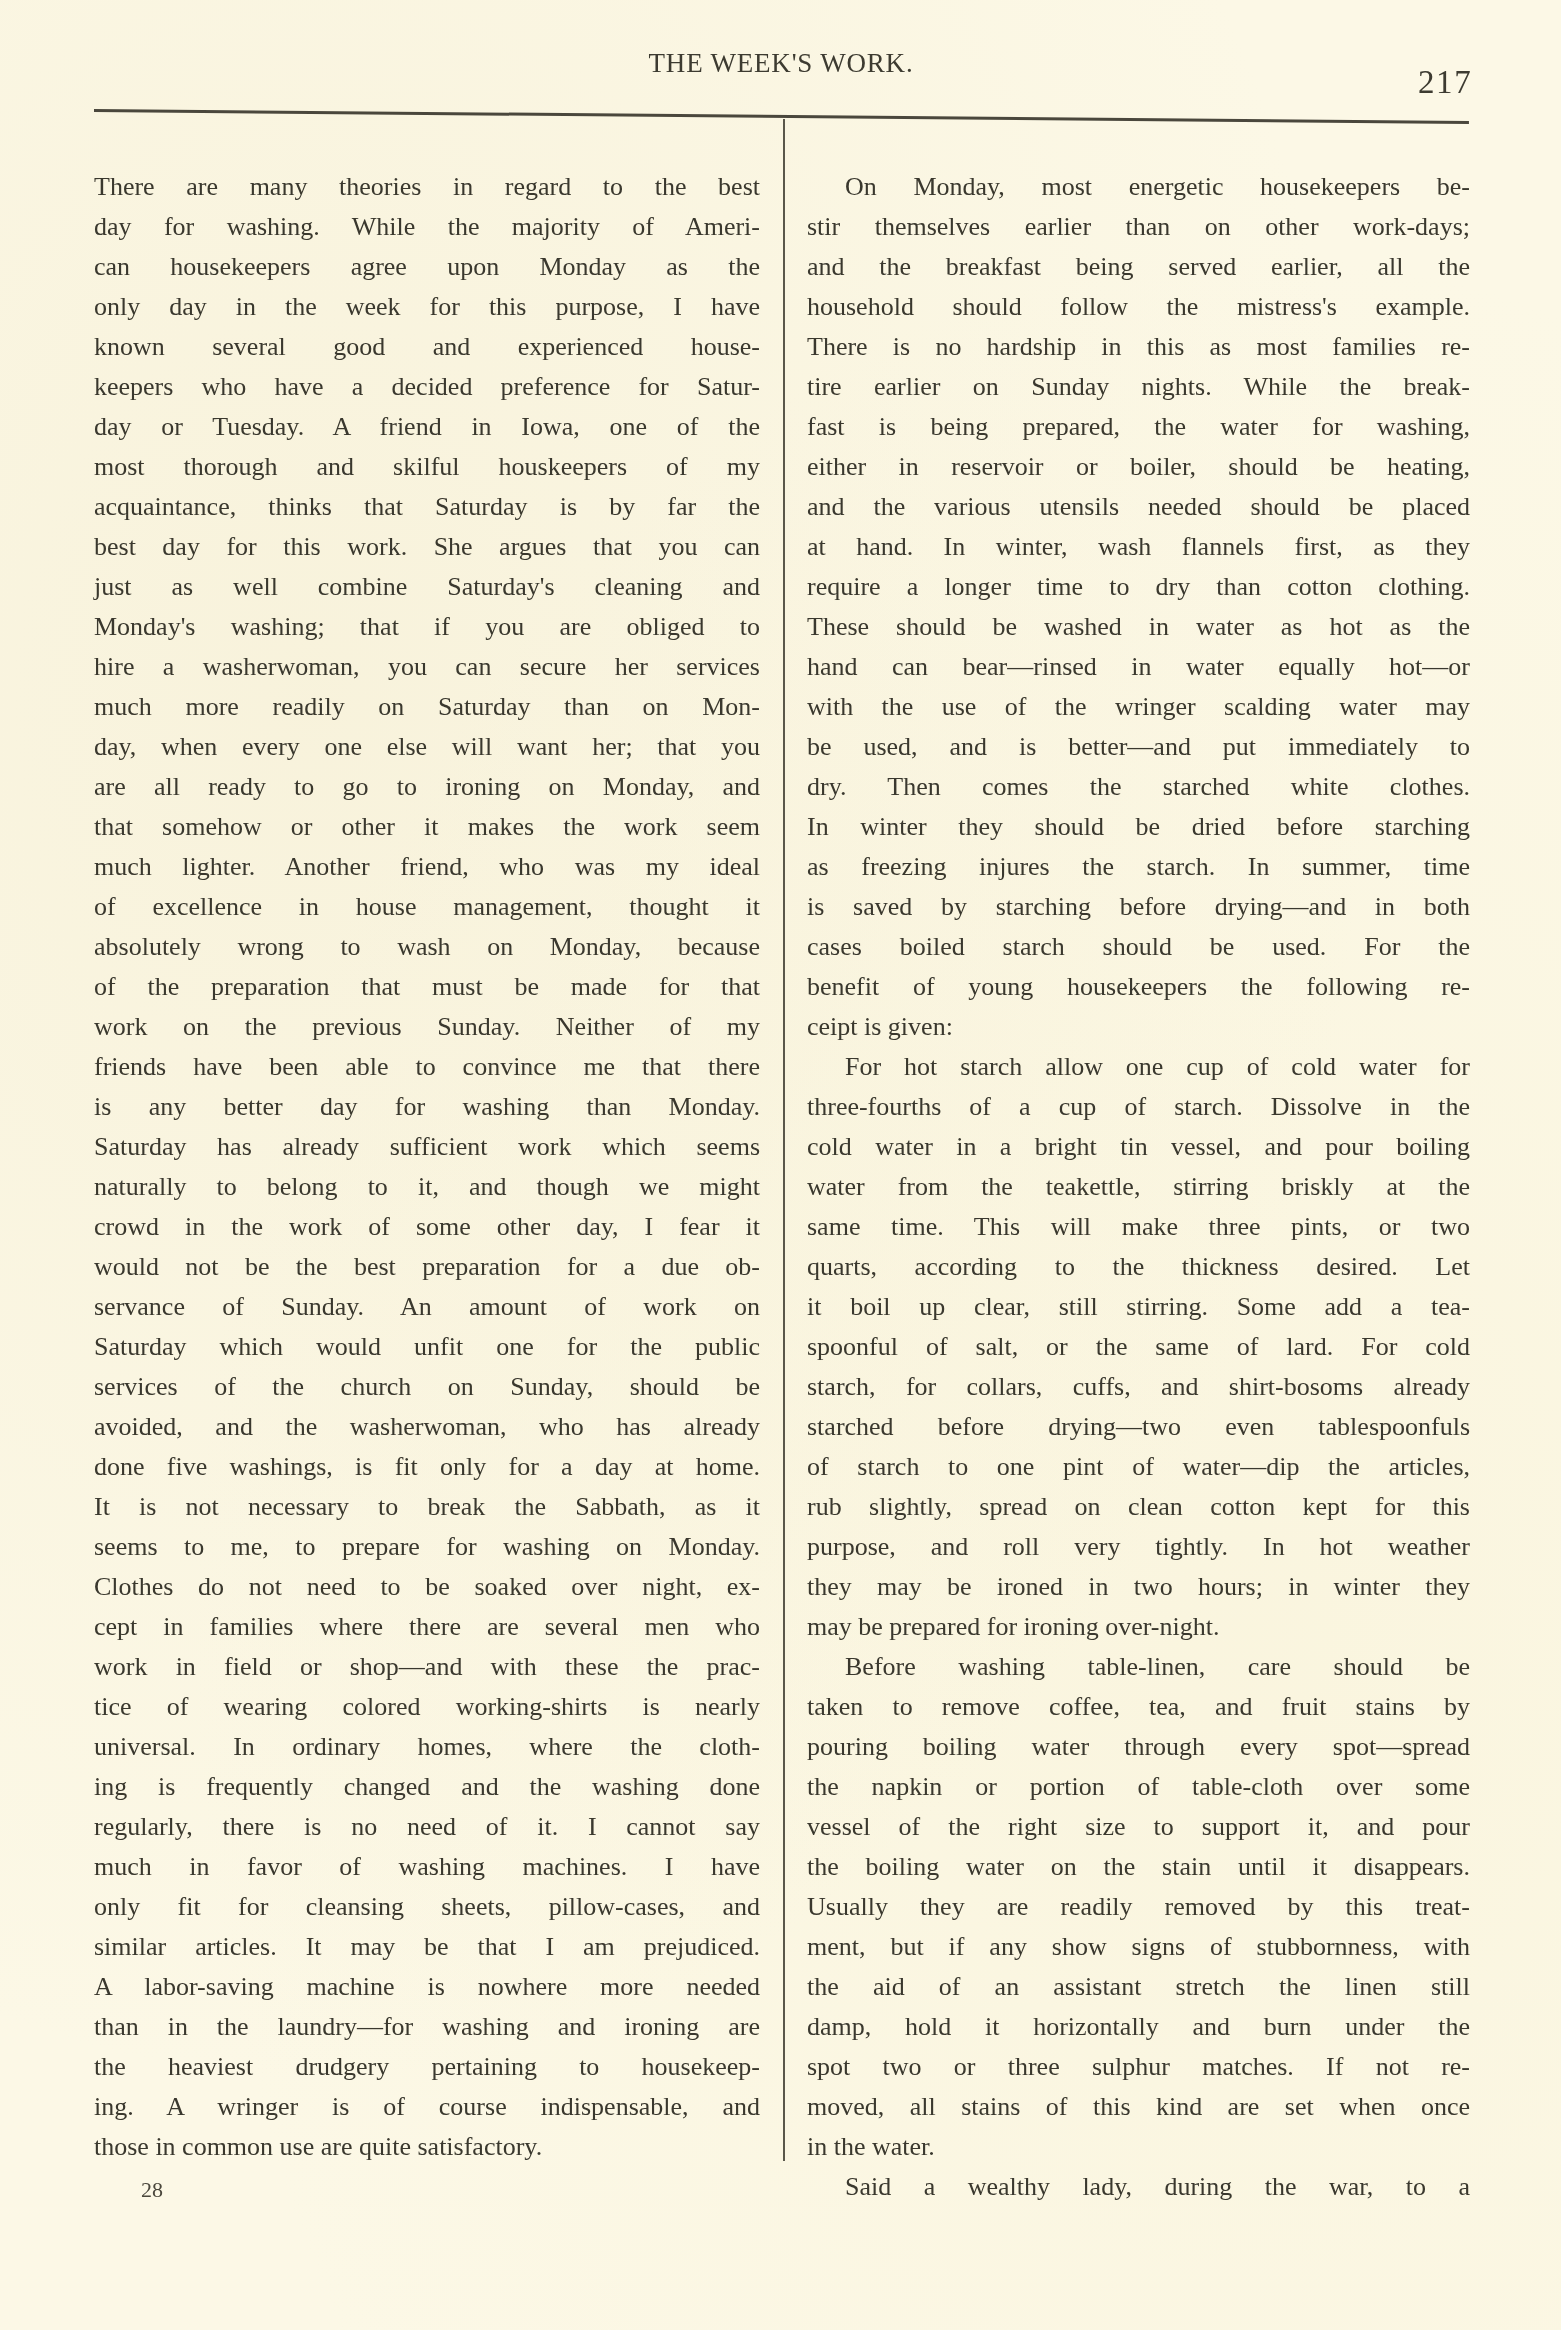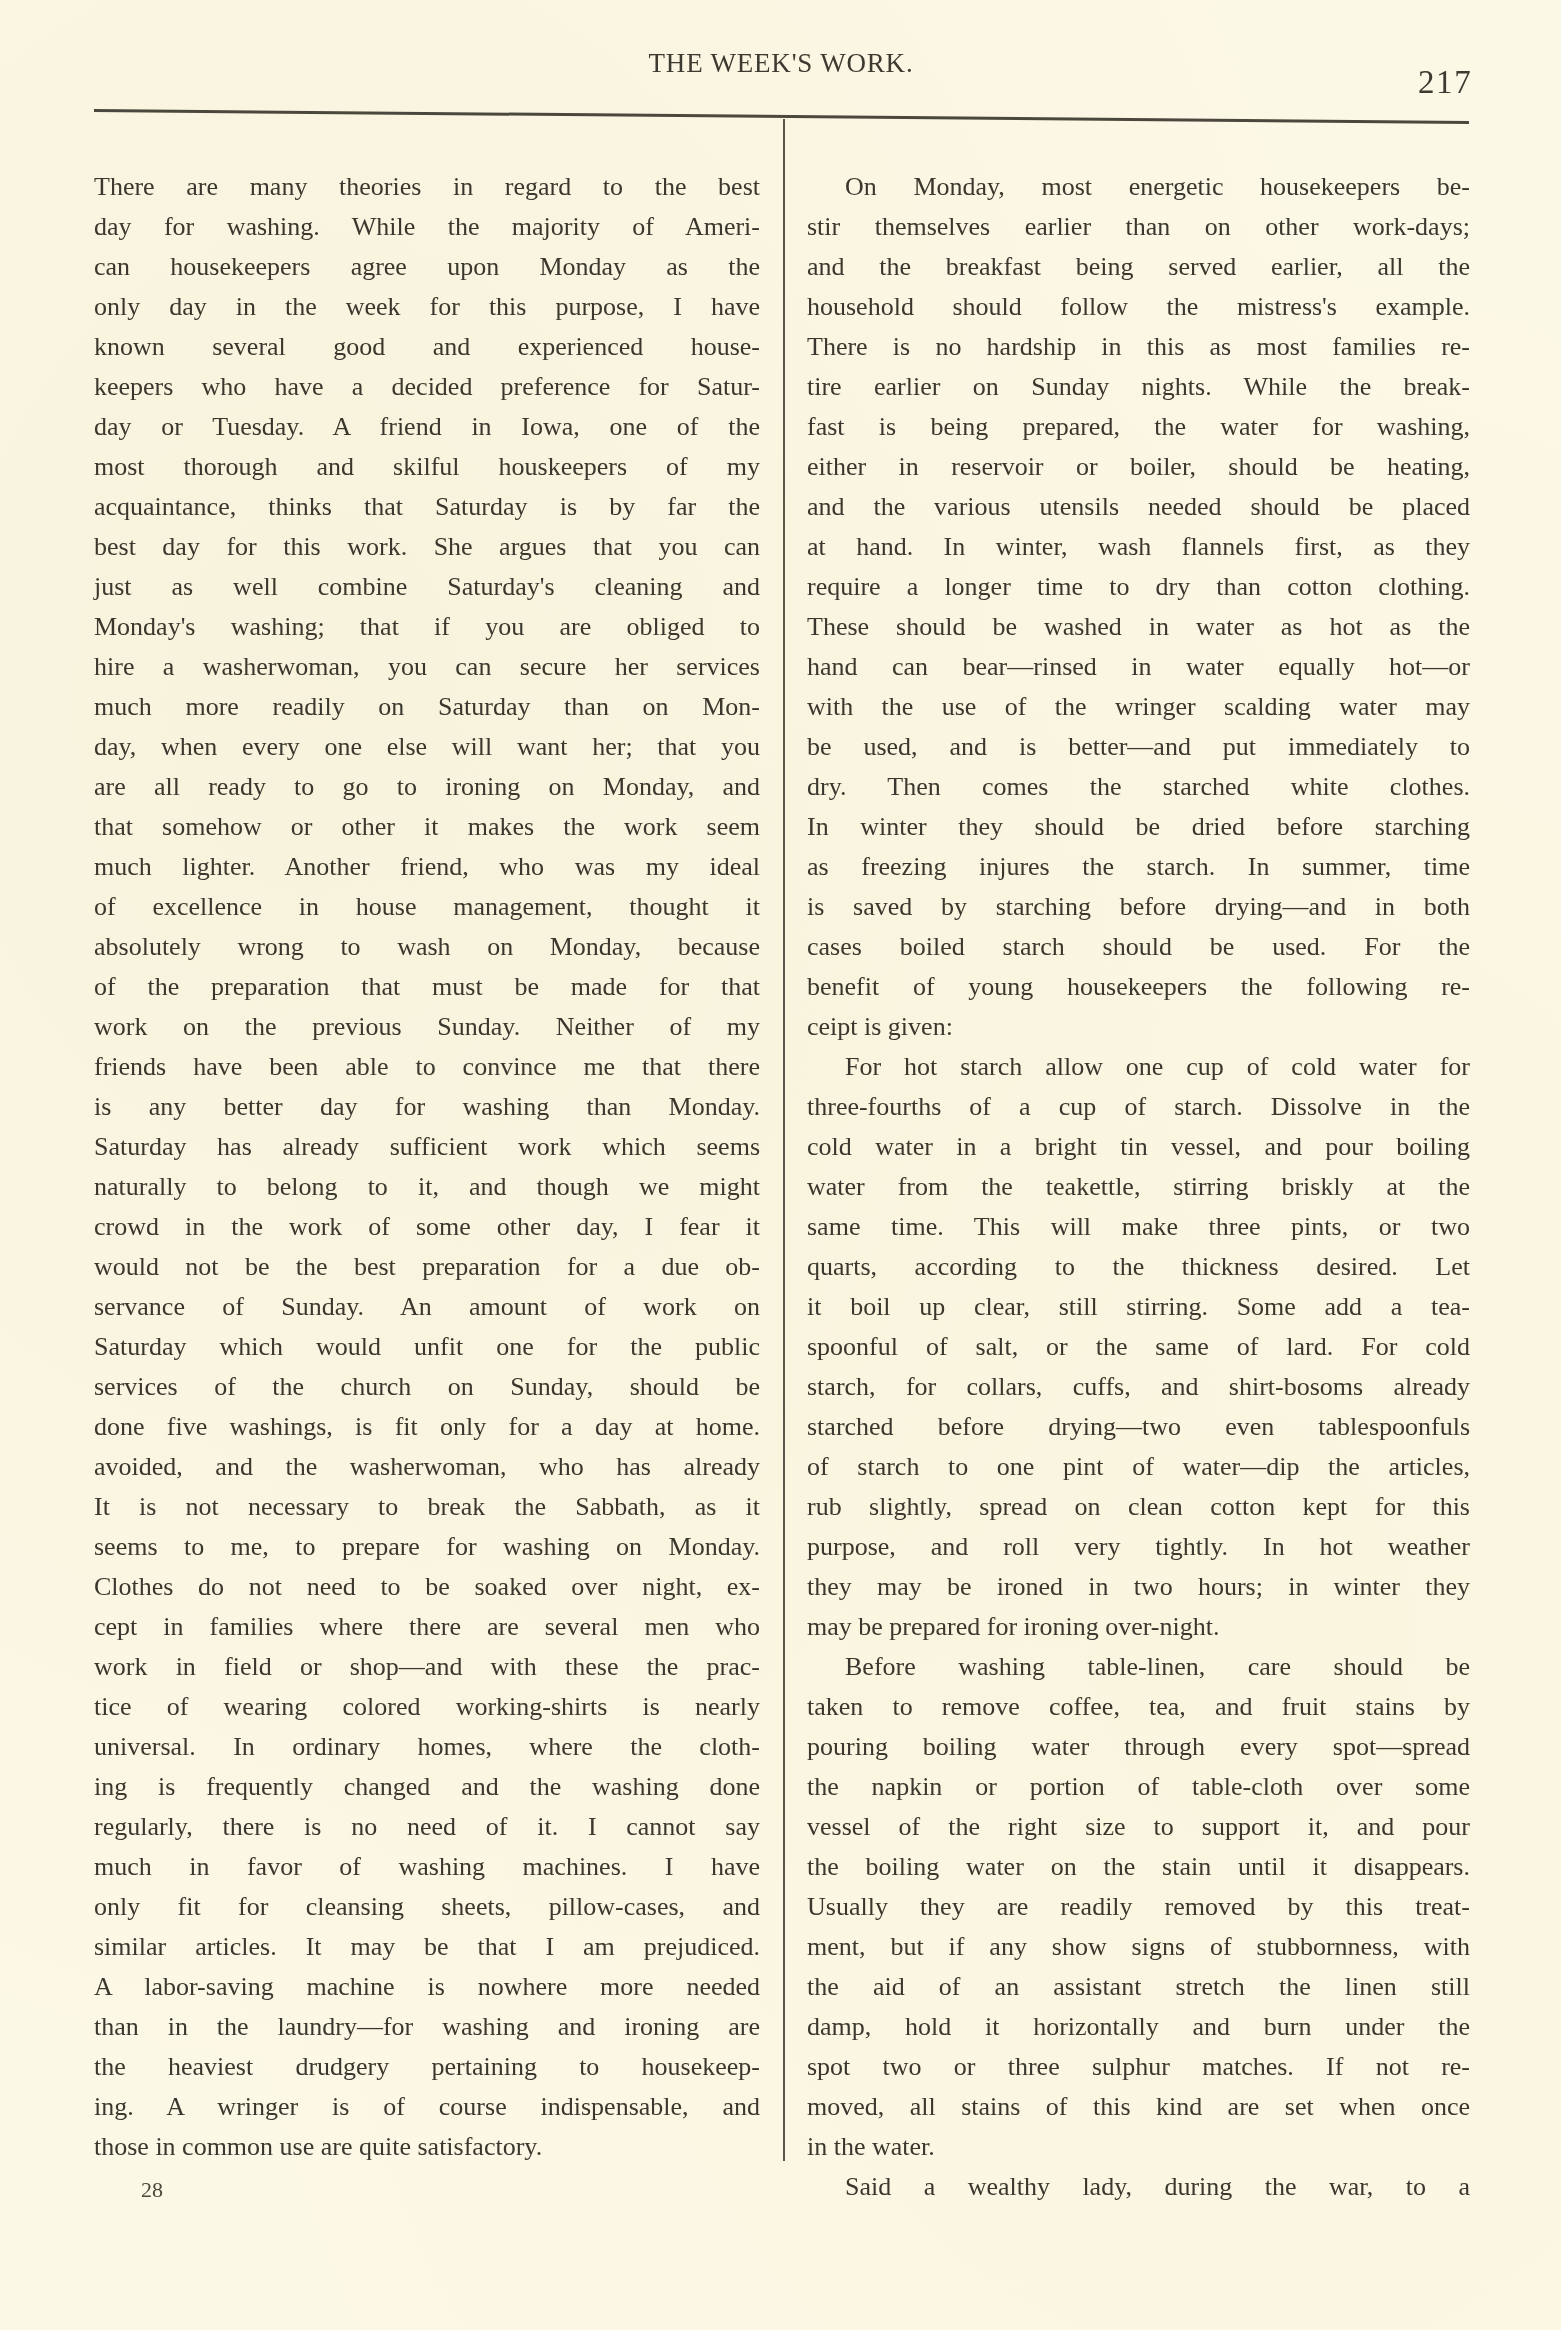--- a/index.html
+++ b/index.html
@@ -101,22 +101,22 @@
       <span class="line">work on the previous Sunday.  Neither of my</span>
       <span class="line">friends have been able to convince me that there</span>
       <span class="line">is any better day for washing than Monday.</span>
       <span class="line">Saturday has already sufficient work which seems</span>
       <span class="line">naturally to belong to it, and though we might</span>
       <span class="line">crowd in the work of some other day, I fear it</span>
       <span class="line">would not be the best preparation for a due ob-</span>
       <span class="line">servance of Sunday.  An amount of work on</span>
       <span class="line">Saturday which would unfit one for the public</span>
       <span class="line">services of the church on Sunday, should be</span>
+      <span class="line">avoided, and the washerwoman, who has already</span>
       <span class="line">done five washings, is fit only for a day at home.</span>
-      <span class="line">avoided, and the washerwoman, who has already</span>
       <span class="line">It is not necessary to break the Sabbath, as it</span>
       <span class="line">seems to me, to prepare for washing on Monday.</span>
       <span class="line">Clothes do not need to be soaked over night, ex-</span>
       <span class="line">cept in families where there are several men who</span>
       <span class="line">work in field or shop—and with these the prac-</span>
       <span class="line">tice of wearing colored working-shirts is nearly</span>
       <span class="line">universal.  In ordinary homes, where the cloth-</span>
       <span class="line">ing is frequently changed and the washing done</span>
       <span class="line">regularly, there is no need of it.  I cannot say</span>
       <span class="line">much in favor of washing machines.  I have</span>

